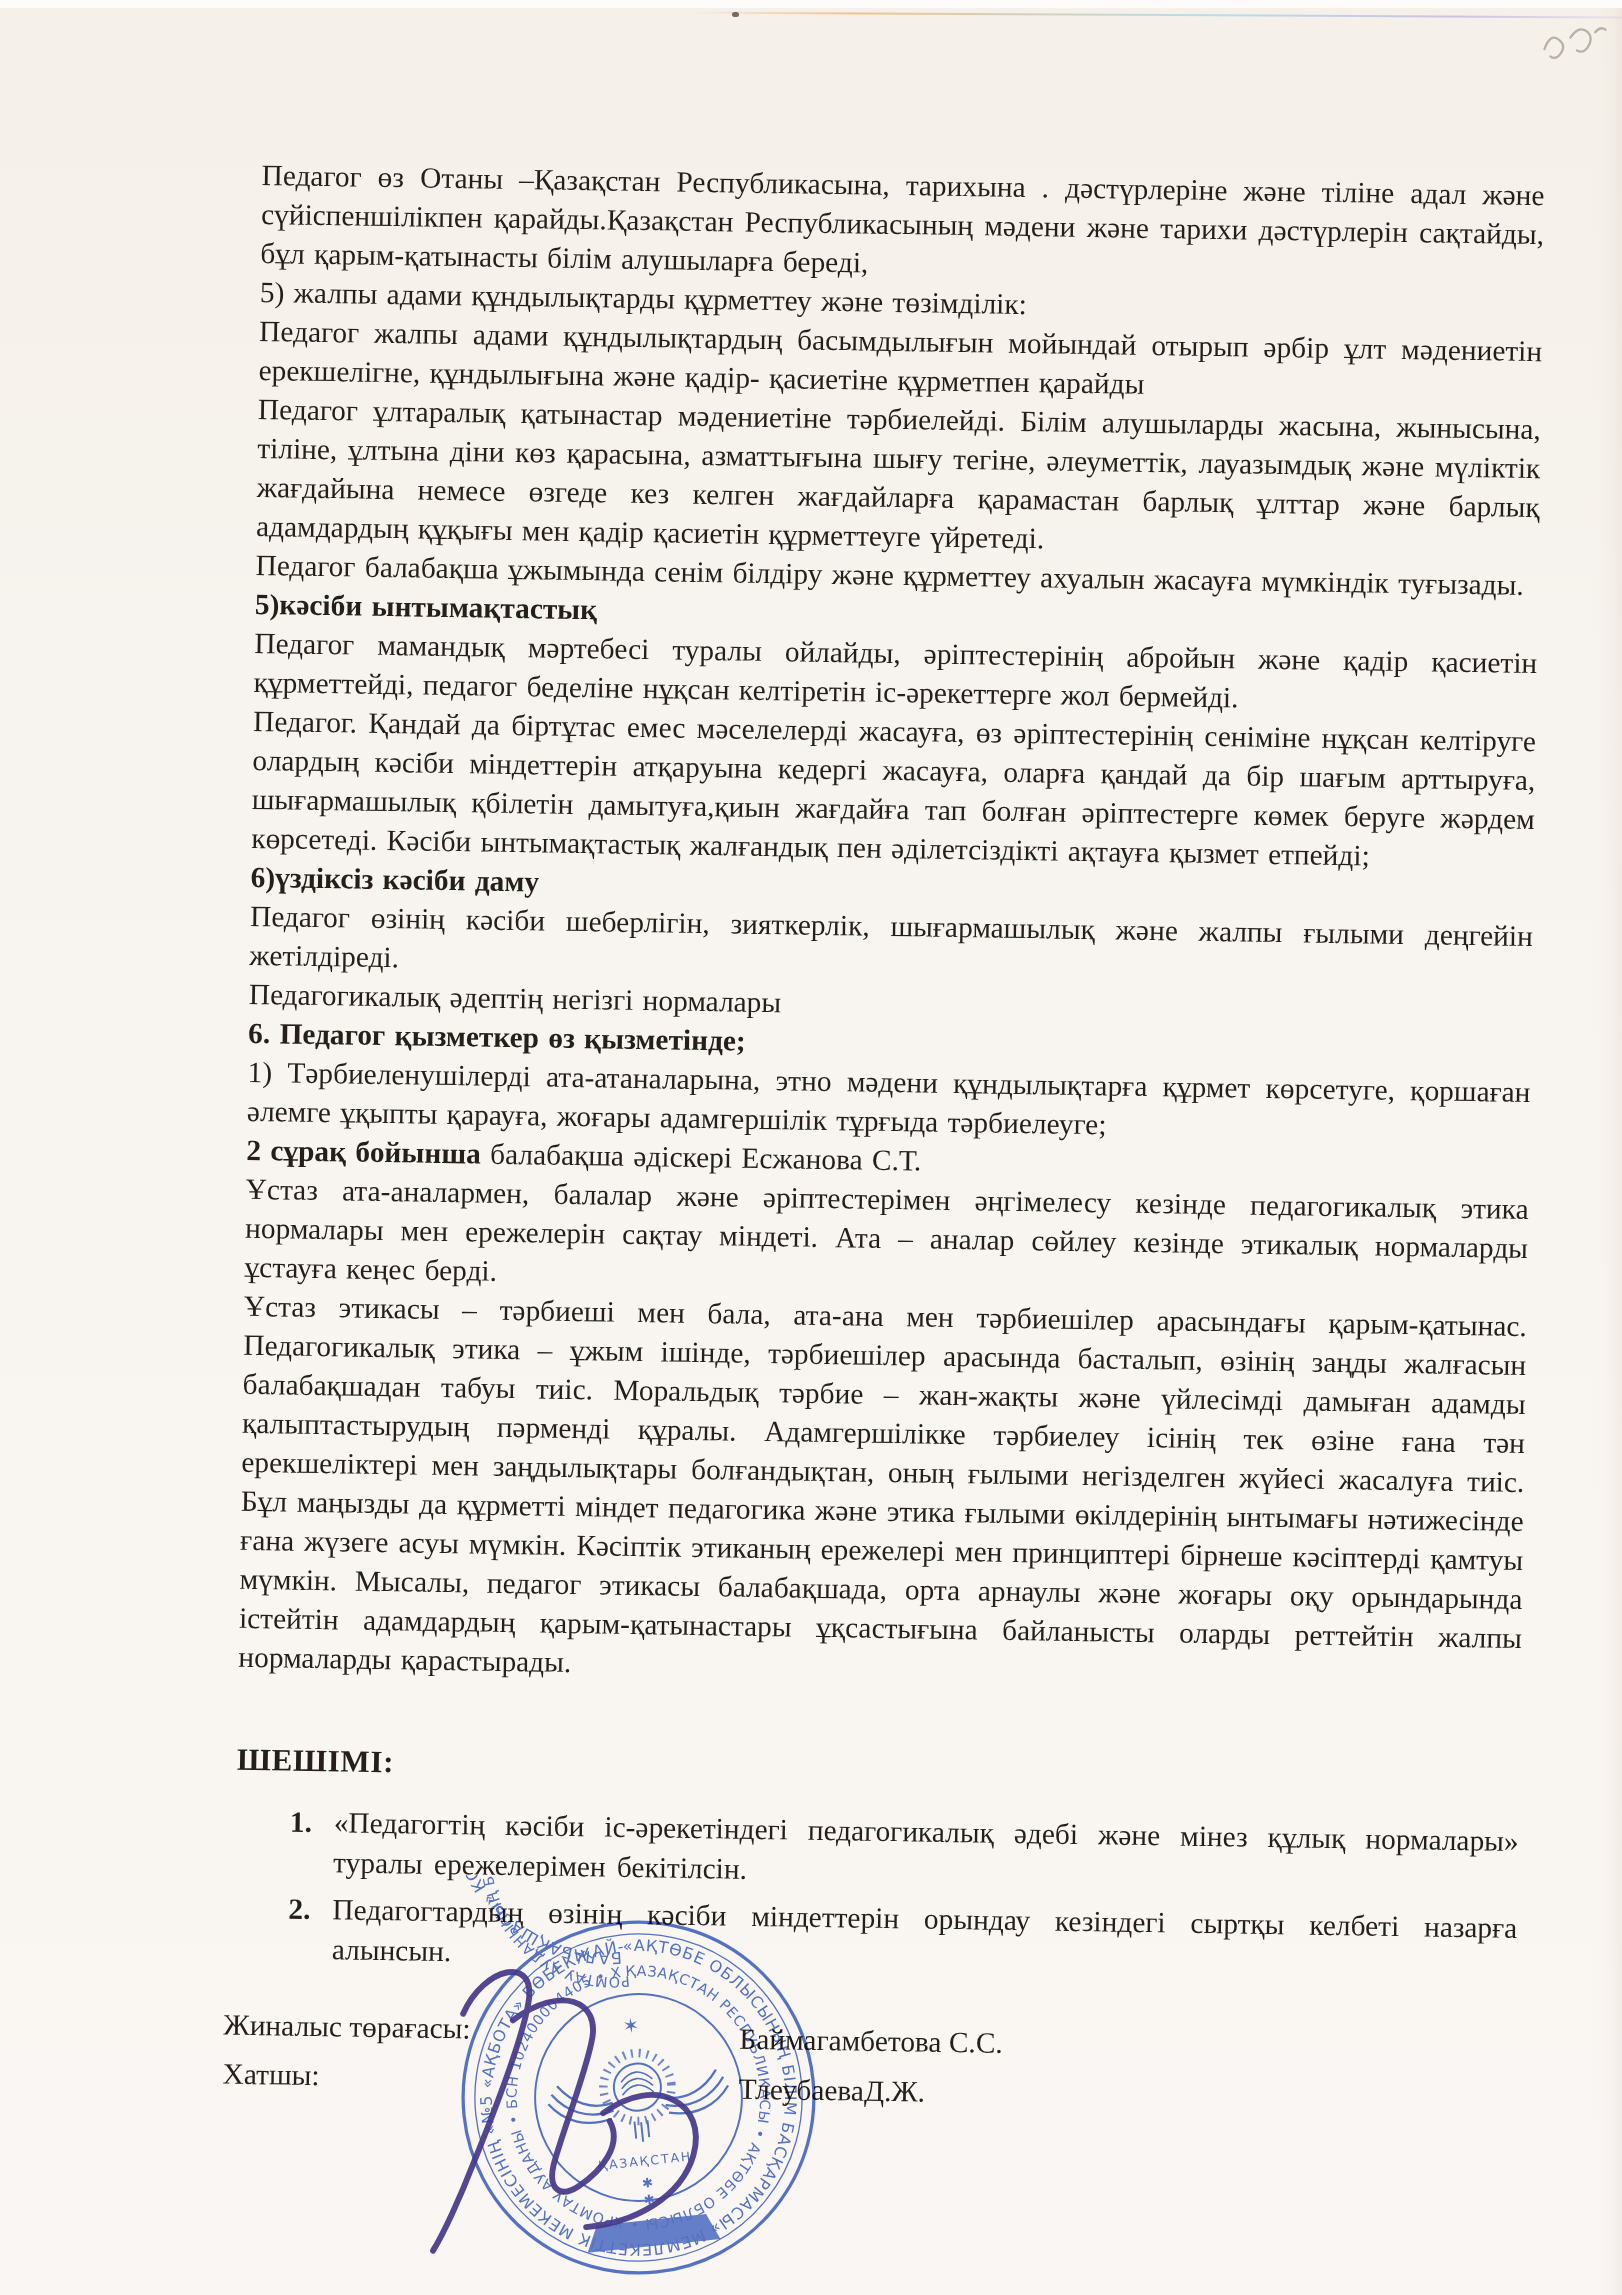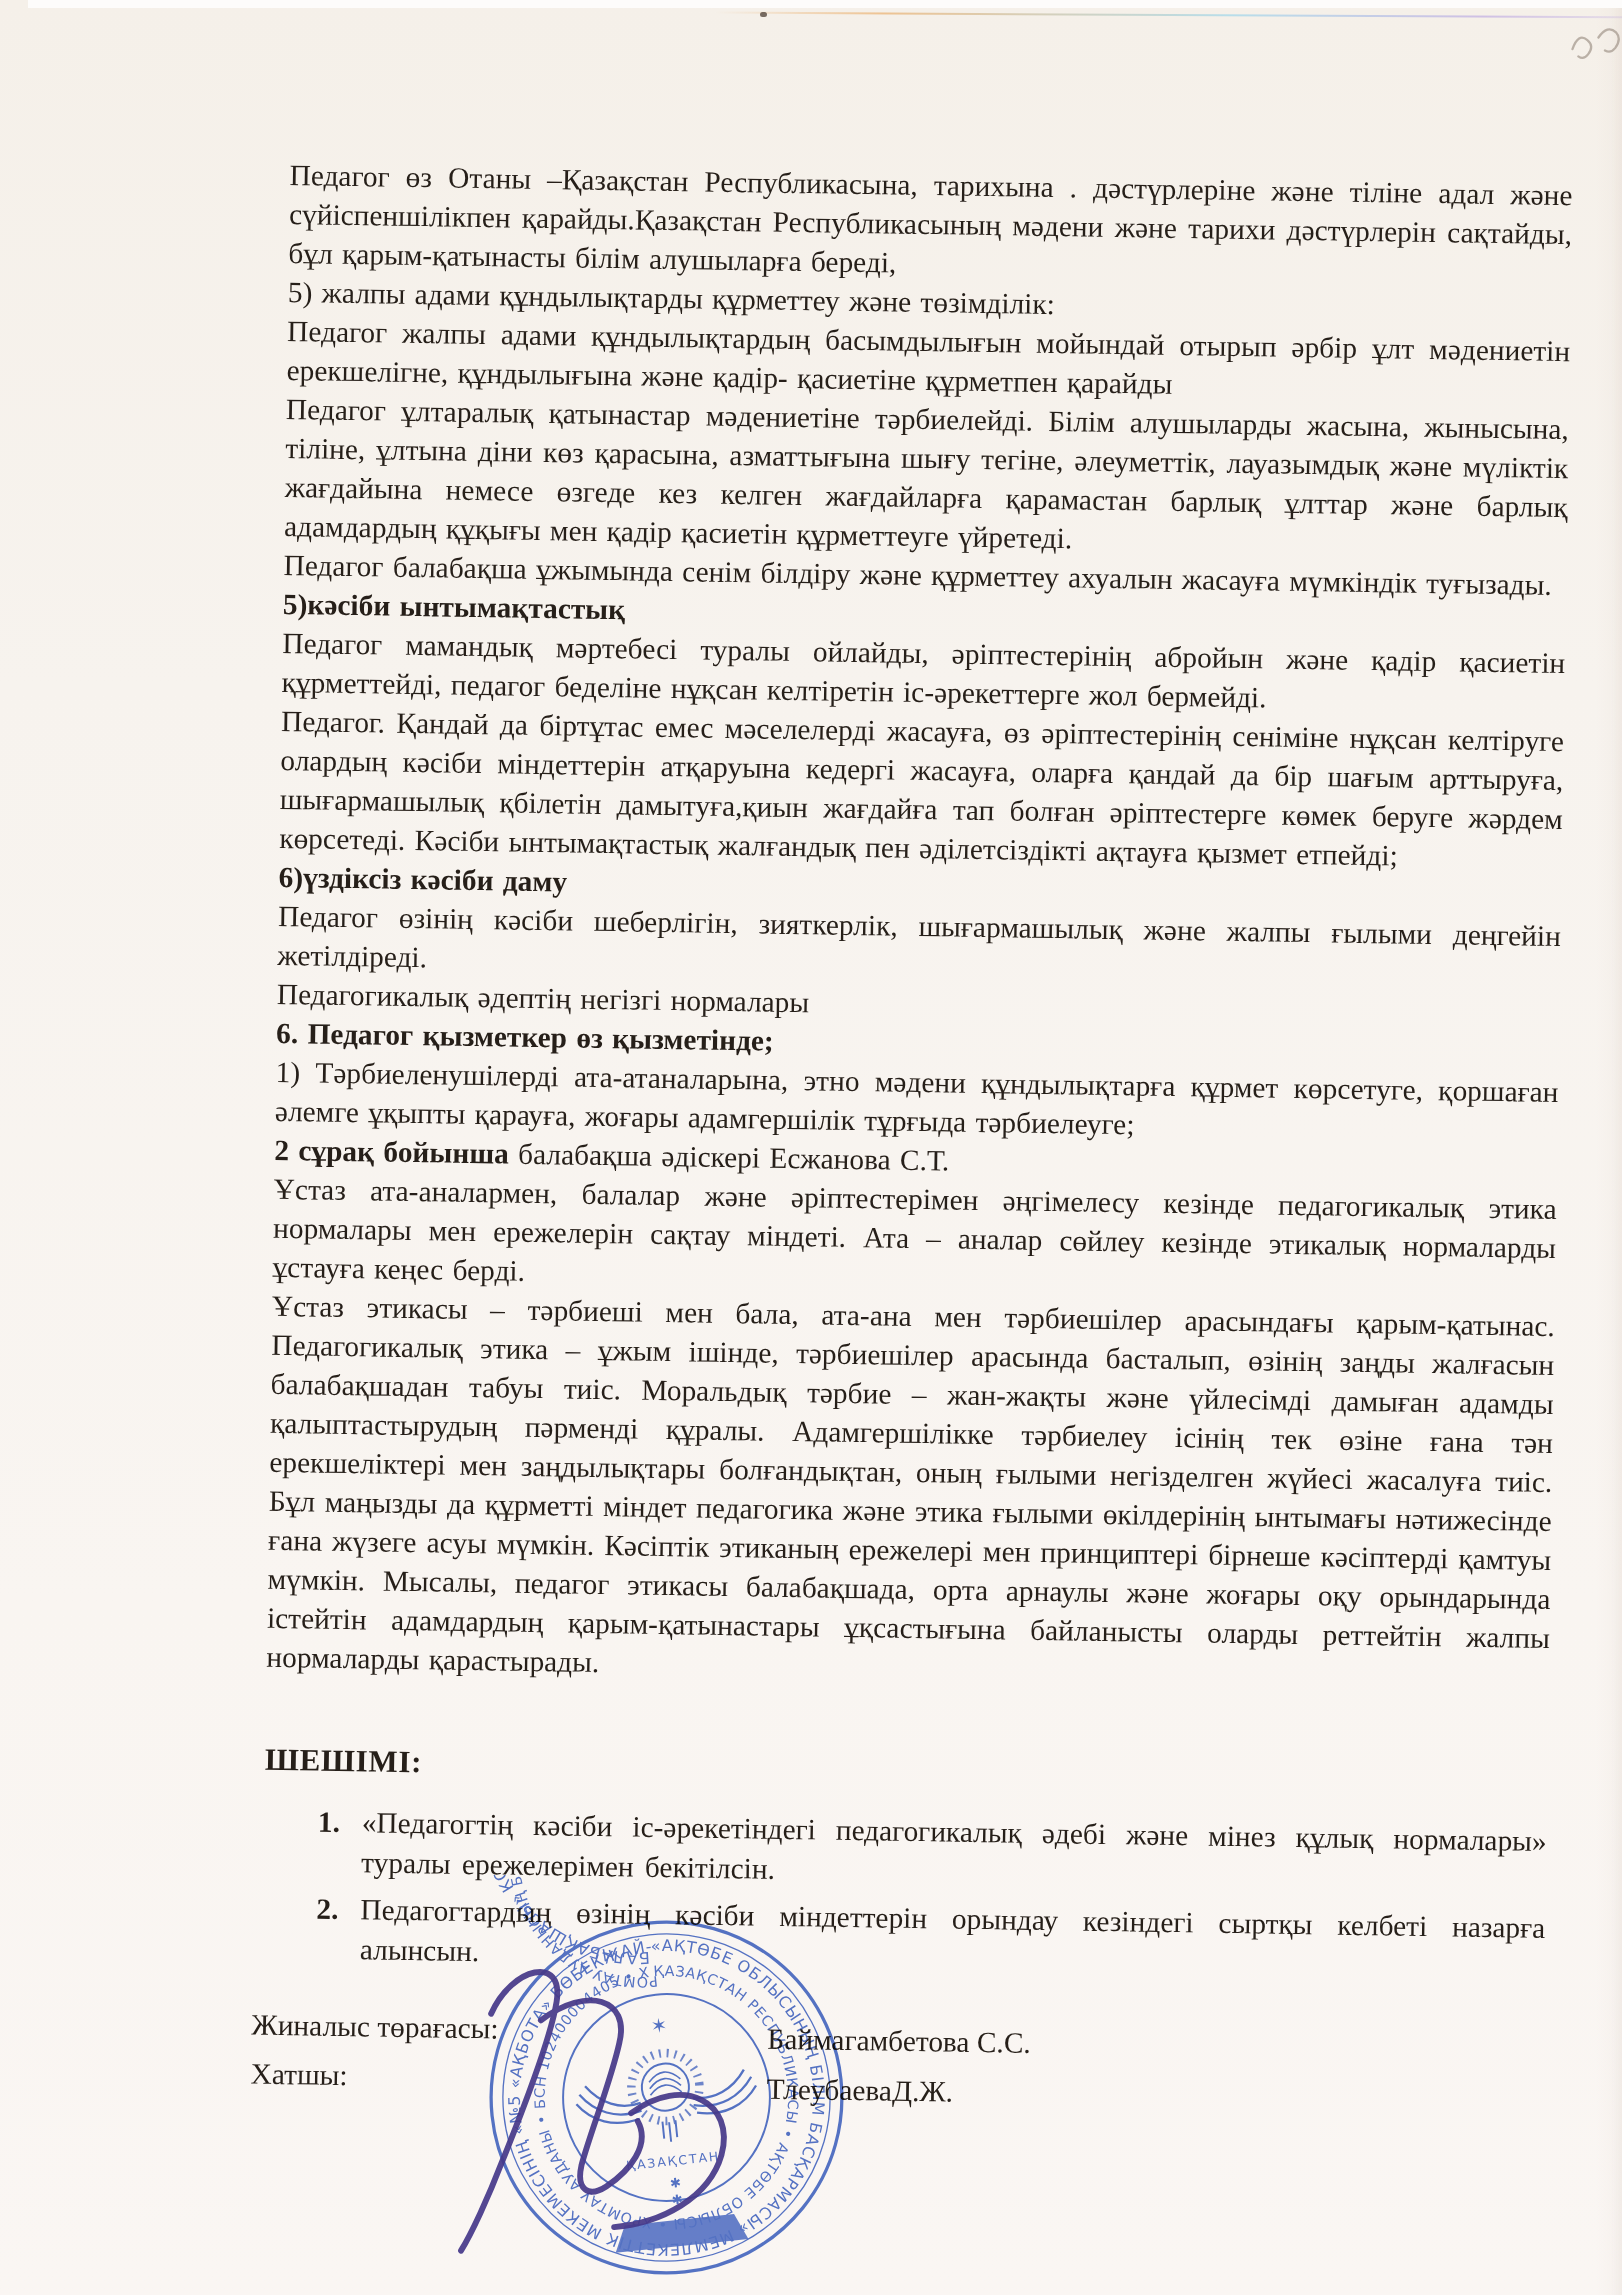--- a/index.html
+++ b/index.html
@@ -4,21 +4,21 @@
 <style>
   html,body{margin:0;padding:0;}
   body{
     width:1623px;height:2295px;position:relative;overflow:hidden;
     background:
       linear-gradient(270deg, rgba(170,140,125,0.10) 0px, rgba(170,140,125,0.03) 10.5px, rgba(0,0,0,0) 26px),
       linear-gradient(180deg, #f5f0e9 0%, #f7f3ee 30%, #f9f5f1 70%, #faf6f3 100%);
     font-family:"Liberation Serif","DejaVu Serif",serif;
     color:#261f19;
   }
-  .page{position:absolute;inset:0;margin-left:28px;}
+  .page{position:absolute;inset:0;}
   
   .content{
     position:absolute;left:262px;top:156px;width:1283px;
     transform:rotate(0.9deg);transform-origin:0 0;
     font-size:29.4px;line-height:39px;
   }
   .p{margin:0;text-align:justify;word-spacing:2px;}
   .p b{font-weight:bold;}
   .decision-heading{
     margin:63px 0 22px 0;font-weight:bold;font-size:31px;letter-spacing:0.7px;

